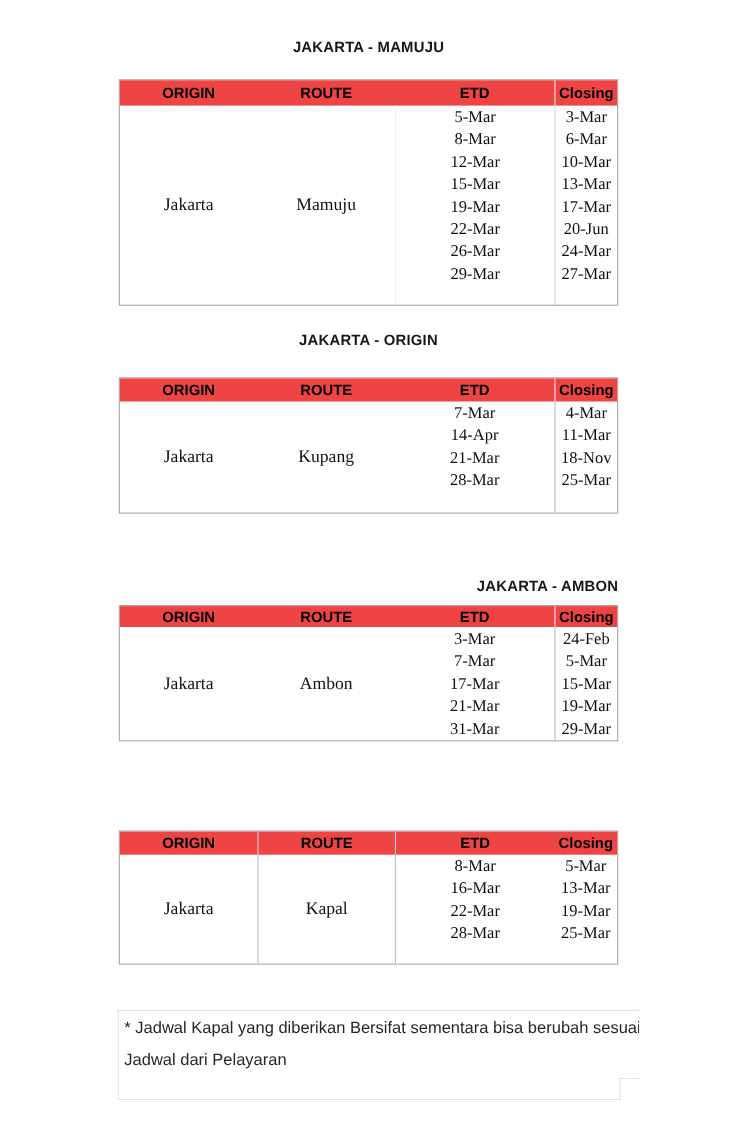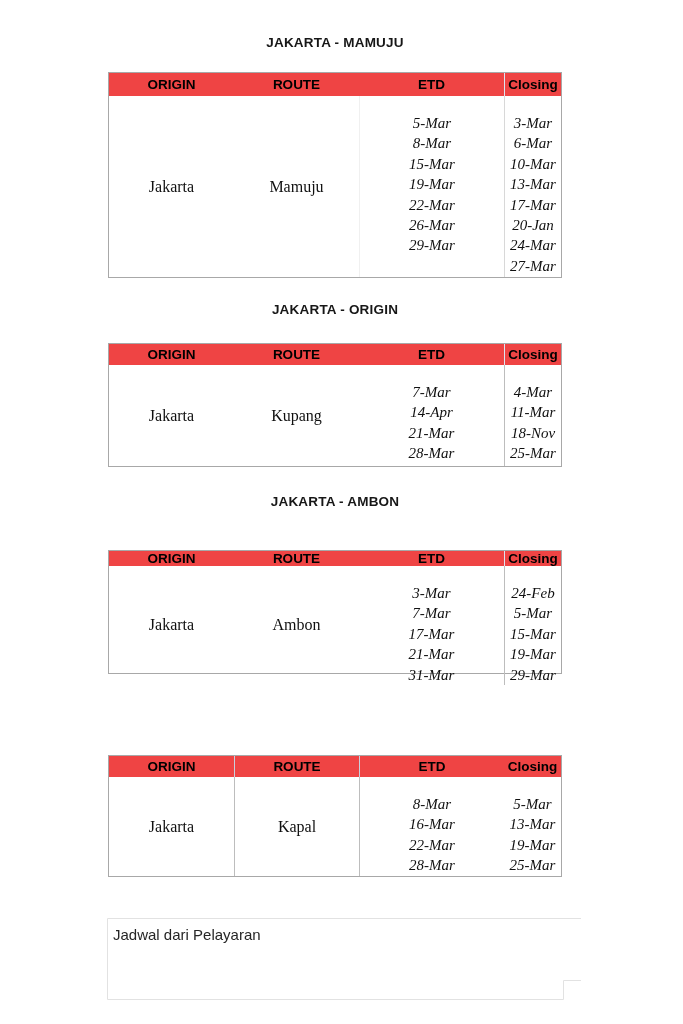--- a/index.html
+++ b/index.html
@@ -36,21 +36,21 @@
     font-weight:bold; font-size:13.5px; color:#000000;
   }
   .c1 { width:125px; } .c2 { width:125px; } .c3 { width:145px; } .c4 { flex:1; }
 
   .tbody { display:flex; flex:1; }
   .cell-center {
     display:flex; align-items:center; justify-content:center;
     font-family:"Liberation Serif", serif;
     font-size:16px; color:#101010;
   }
-  .dates { padding-top:17px;font-style:italic; }
+  .dates { padding-top:1px; }
   .date {
     height:20.4px; line-height:20.4px; text-align:center;
     font-family:"Liberation Serif", serif;
     font-size:15px; color:#101010;
   }
 
   
   .t1 .th.c4, .t2 .th.c4, .t3 .th.c4 { border-left:1px solid #dde5f1; }
   .t4 .th.c2, .t4 .th.c3 { border-left:1px solid #c8cfdc; }
 
@@ -59,21 +59,21 @@
   .t2 .tb-c4, .t3 .tb-c4 { border-left:1px solid #bdbdbd; }
   .t4 .tb-c2, .t4 .tb-c3 { border-left:1px solid #bdbdbd; }
 
   .t1 { top:72px; height:206px; }
   .t2 { top:343px; height:124px; }
   .t3 { top:550px; height:124px; }
   .t4 { top:755px; height:122px; }
 
   .title-1 { top:36px; }
   .title-2 { top:303px; }
-  .title-3 { top:495px; }
+  .title-3 { top:526px;text-align:right; }
   .title-4 { top:716px; }
 
   .note-outline {
     position:absolute; left:0; top:0;
     width:683px; height:1024px;
     pointer-events:none;
   }
   .note-text {
     position:absolute; left:113px; top:921px; width:480px;
     font-family:"Liberation Sans", sans-serif;
@@ -92,33 +92,34 @@
       <div class="th c2">ROUTE</div>
       <div class="th c3">ETD</div>
       <div class="th c4">Closing</div>
     </div>
     <div class="tbody">
       <div class="c1 cell-center tb-c1">Jakarta</div>
       <div class="c2 cell-center tb-c2">Mamuju</div>
       <div class="c3 dates tb-c3">
         <div class="date">5-Mar</div>
         <div class="date">8-Mar</div>
+        <div class="date">12-Mar</div>
         <div class="date">15-Mar</div>
         <div class="date">19-Mar</div>
         <div class="date">22-Mar</div>
         <div class="date">26-Mar</div>
         <div class="date">29-Mar</div>
       </div>
       <div class="c4 dates tb-c4">
         <div class="date">3-Mar</div>
         <div class="date">6-Mar</div>
         <div class="date">10-Mar</div>
         <div class="date">13-Mar</div>
         <div class="date">17-Mar</div>
-        <div class="date">20-Jan</div>
+        <div class="date">20-Jun</div>
         <div class="date">24-Mar</div>
         <div class="date">27-Mar</div>
       </div>
     </div>
   </div>
 
   <div class="section-title title-2">JAKARTA - ORIGIN</div>
   <div class="stable t2">
     <div class="thead">
       <div class="th c1">ORIGIN</div>
@@ -194,16 +195,17 @@
         <div class="date">19-Mar</div>
         <div class="date">25-Mar</div>
       </div>
     </div>
   </div>
 
   <svg class="note-outline" viewBox="0 0 683 1024" xmlns="http://www.w3.org/2000/svg">
     <path d="M107.5 918.5 H621.5 V980.5 H563.5 V999.5 H107.5 Z" fill="none" stroke="#e2e2e2" stroke-width="1"></path>
   </svg>
   <div class="note-text">
+    <div>* Jadwal Kapal yang diberikan Bersifat sementara bisa berubah sesuai</div>
     <div>Jadwal dari Pelayaran</div>
   </div>
 
 </div>
 
 </body></html>

